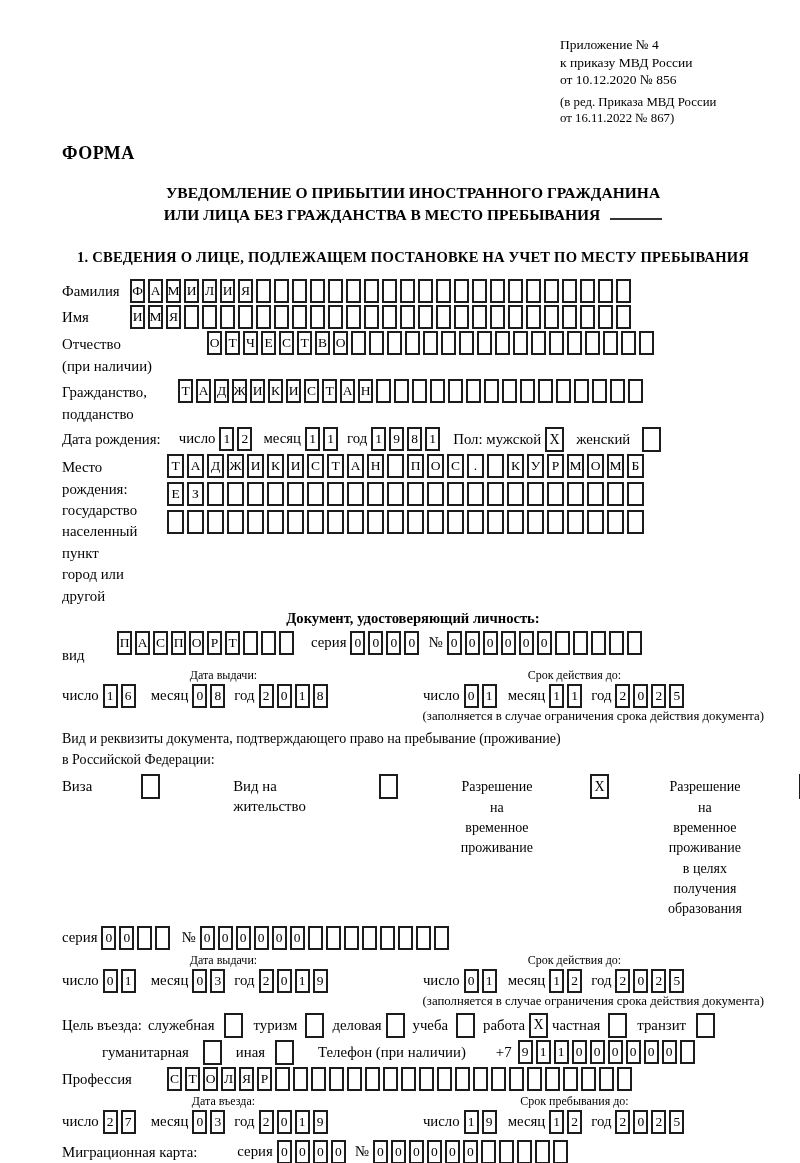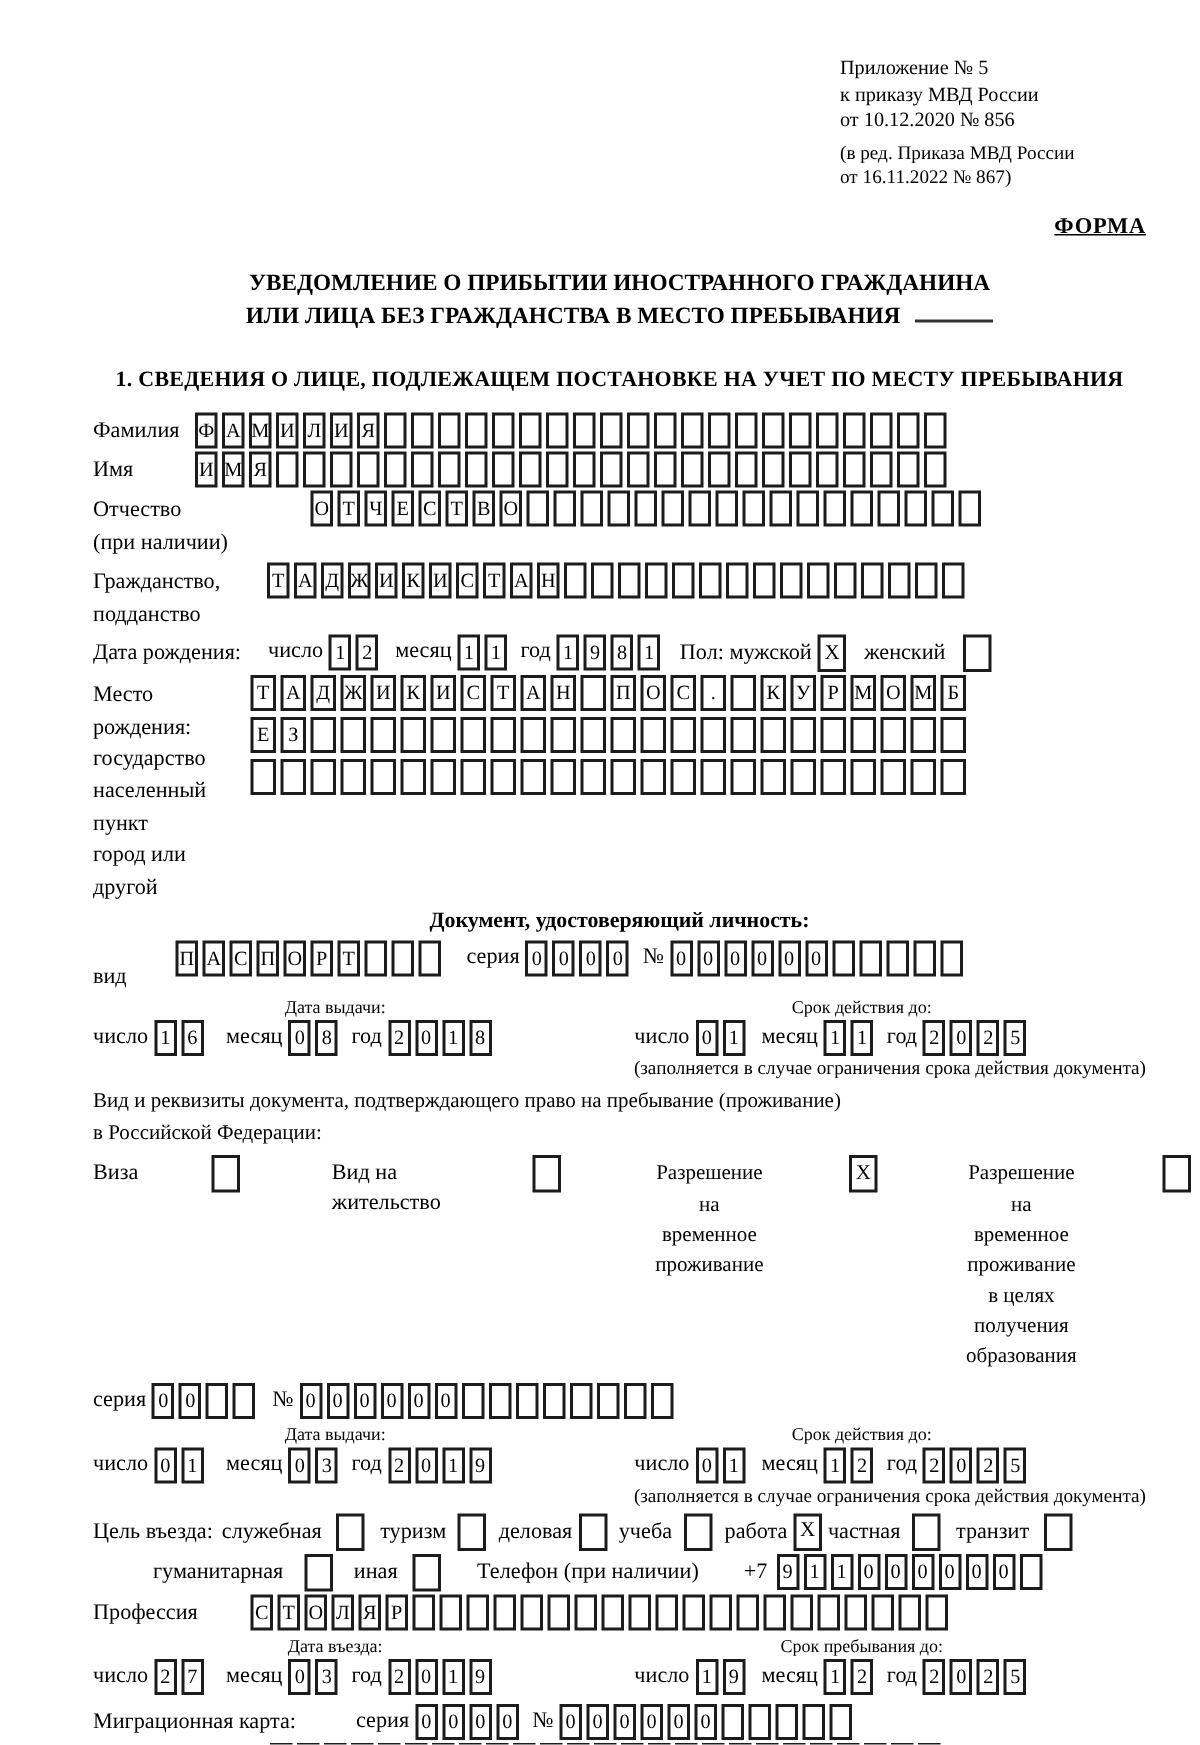--- a/index.html
+++ b/index.html
@@ -4,39 +4,39 @@
 <style>
   * { margin:0; padding:0; box-sizing:border-box; }
   html,body { background:#fff; }
   body { width:800px; height:1163px; overflow:hidden; color:#000;
          font-family:"Liberation Serif","DejaVu Serif",serif; }
   .page { padding:36px 36px 0 62px; }
 
   .appendix { margin-left:498px; font-size:13.5px; line-height:1.3; }
   .appendix .amend { font-size:12.8px; }
   .appendix .amend.first { margin-top:5px; }
-  .forma { text-align:right; font-weight:bold; font-size:15px; margin-top:16px; letter-spacing:.5px;text-decoration:underline; }
+  .forma { text-align:left; font-weight:bold; font-size:18px; margin-top:16px; letter-spacing:.5px; }
 
   .title { text-align:center; font-weight:bold; font-size:15.5px; margin-top:18px; line-height:1.4; }
   .blank-line { display:inline-block; width:52px; border-bottom:2px solid #333; height:14px; margin-left:10px; }
 
   .section { font-weight:bold; font-size:14.6px; margin-top:24px; margin-bottom:13px; letter-spacing:.2px;text-align:center; }
 
   .row { display:flex; align-items:flex-start; margin-bottom:2px; }
   .cells { display:flex; flex:0 0 auto; }
   .cell { width:15px; height:24px; border:2px solid #1c1c1c; margin-right:3px; flex:0 0 auto;
           display:inline-flex; align-items:center; justify-content:center; font-size:13.5px; }
   .wide .cell { width:17px; }
   .chk { width:19px; height:25px; border:2px solid #1c1c1c; flex:0 0 auto;
          display:inline-flex; align-items:center; justify-content:center; font-size:14px; }
   .lbl { font-size:14.8px; line-height:1.3; padding-top:3px; }
   .lbl2 { font-size:14.8px; line-height:1.45; padding-top:3px; }
   .w68 { width:68px; } .w145 { width:145px; } .w116 { width:116px; } .w105 { width:105px; } .w55 { width:55px;margin-top:12px; } .w118 { width:118px; }
   .ml4{margin-left:4px;} .ml6{margin-left:6px;} .ml8{margin-left:8px;} .ml10{margin-left:10px;}
-  .ml12{margin-left:12px;} .ml14{margin-left:14px;} .ml16{margin-left:16px;} .ml18{margin-left:18px;}
+  .ml12{margin-left:12px;} .ml14{margin-left:14px;} .ml16{margin-left:28px;} .ml18{margin-left:18px;}
   .ml24{margin-left:24px;} .ml30{margin-left:30px;} .ml40{margin-left:40px;}
   .mr4{margin-right:4px;} .mr6{margin-right:6px;} .mb4{margin-bottom:4px;}
   .mt2{margin-top:2px;} .mt6{margin-top:6px;}
 
   .center-bold { text-align:center; font-weight:bold; font-size:14.6px; margin:3px 0 4px 0; }
   .plain { font-size:14px; line-height:1.5; }
 
   .dhead { display:flex; font-size:12px; margin-top:3px; }
   .dh-l { width:46%; text-align:center; }
   .dh-r { width:54%; text-align:center; }
@@ -50,21 +50,21 @@
   .permit-txt { font-size:14px; line-height:1.45; text-align:center; padding-top:3px; }
 
   .repcol { display:flex; flex-direction:column; }
 </style>
 </head>
 <body>
 
 <div class="page">
 
   <div class="appendix">
-    <div>Приложение № 5</div>
+    <div>Приложение № 4</div>
     <div>к приказу МВД России</div>
     <div>от 10.12.2020 № 856</div>
     <div class="amend first">(в ред. Приказа МВД России</div>
     <div class="amend">от 16.11.2022 № 867)</div>
   </div>
 
   <div class="forma">ФОРМА</div>
 
   <div class="title">
     <div>УВЕДОМЛЕНИЕ О ПРИБЫТИИ ИНОСТРАННОГО ГРАЖДАНИНА</div>

